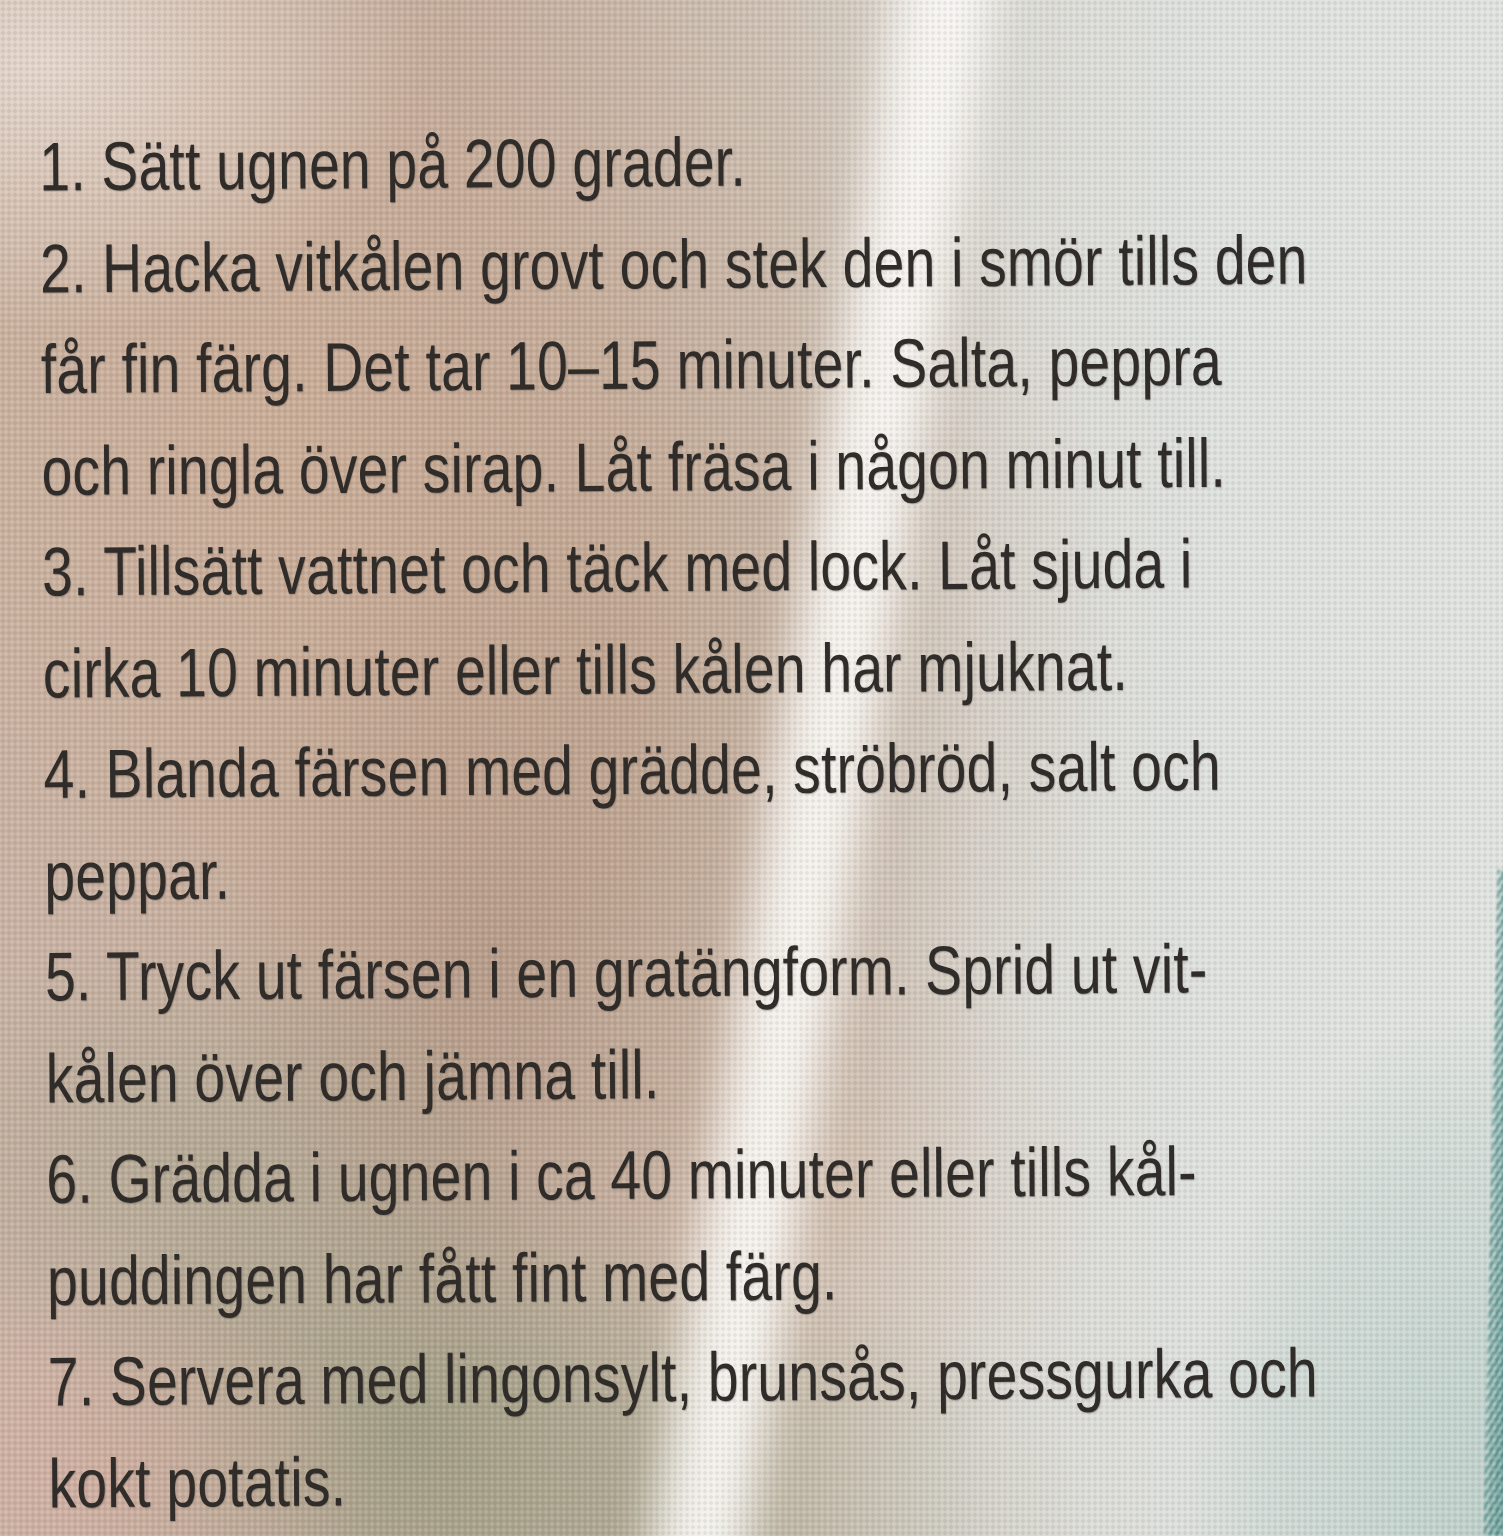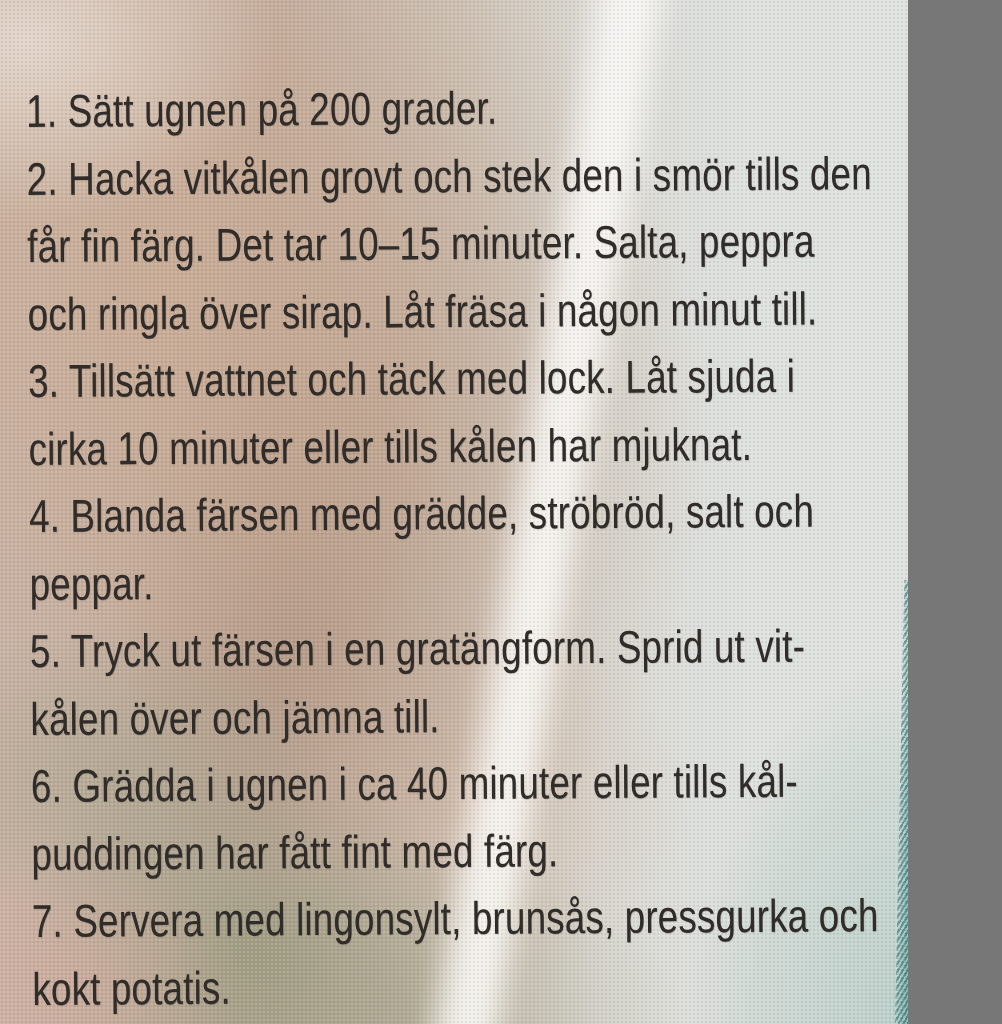--- a/index.html
+++ b/index.html
@@ -1,19 +1,19 @@
 <!DOCTYPE html>
 <html><head>
 <meta charset="utf-8">
 <style>
   html, body { margin: 0; padding: 0; background: #777; }
 
   .page {
     position: relative;
-    width: 908px;
+    width: 1002px;
     height: 1024px;
     overflow: hidden;
     font-family: "Liberation Sans", sans-serif;
   }
 
   
   .bg-base {
     position: absolute; inset: 0;
     background:
       

